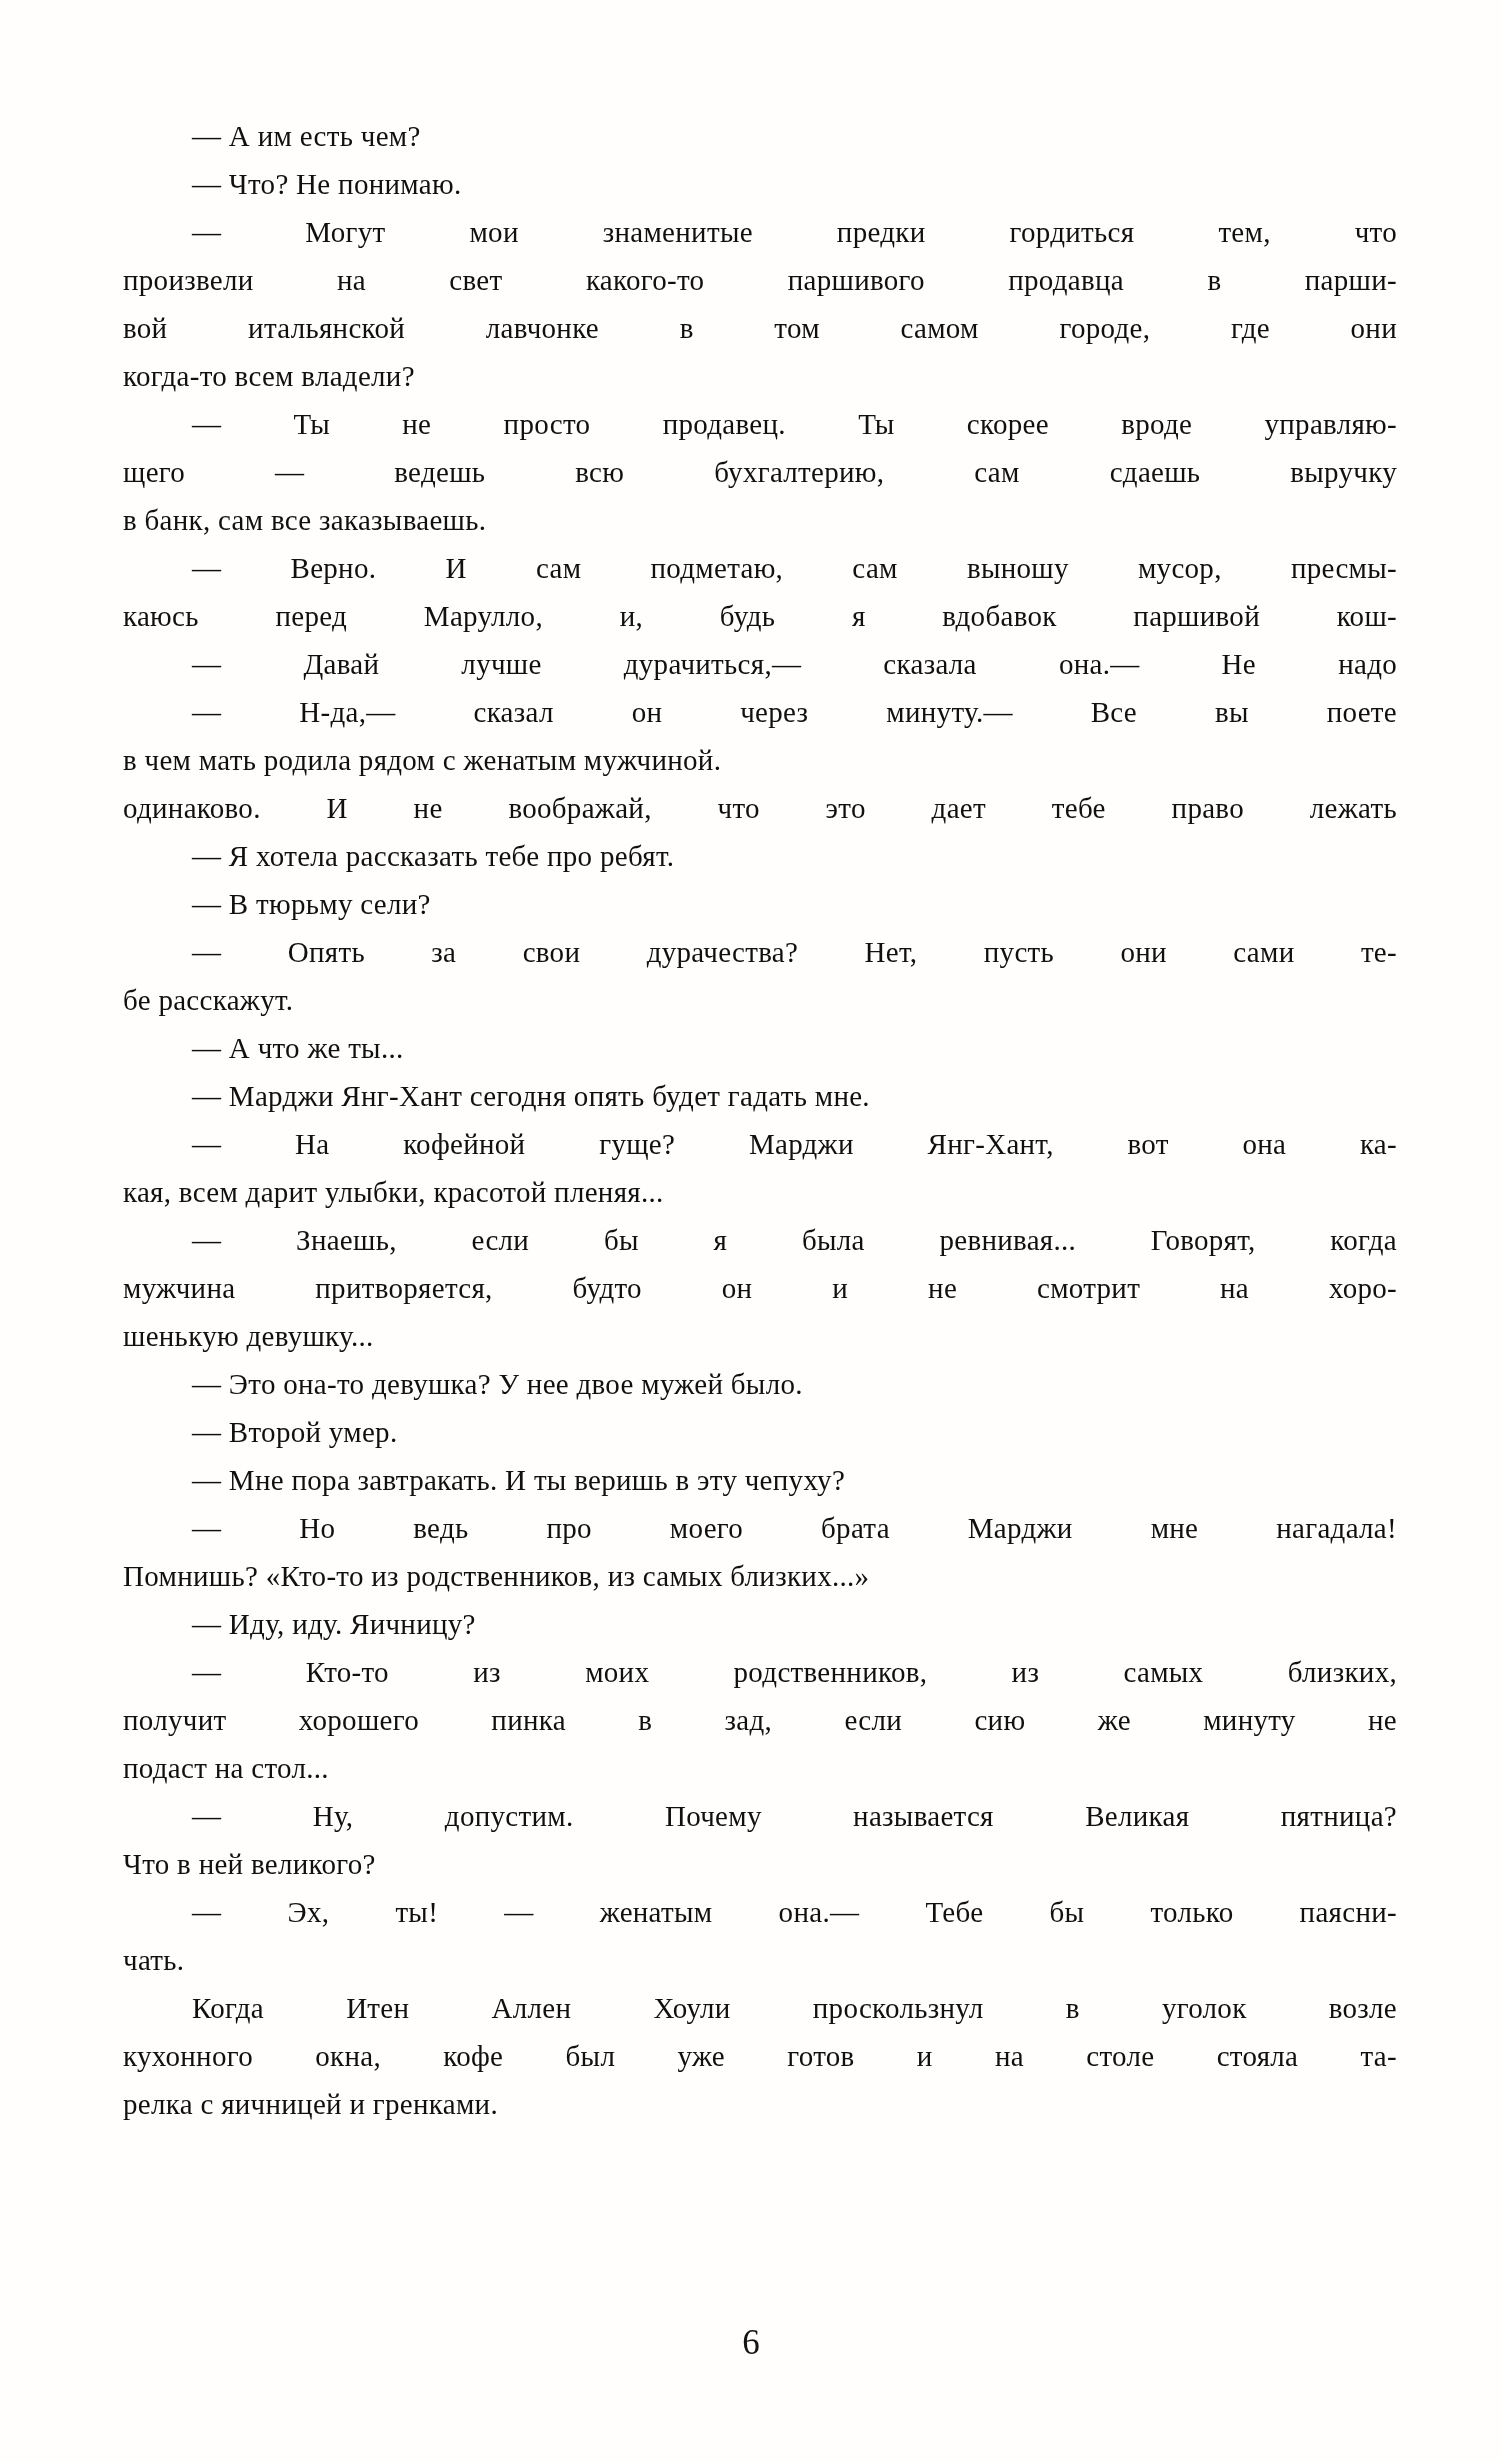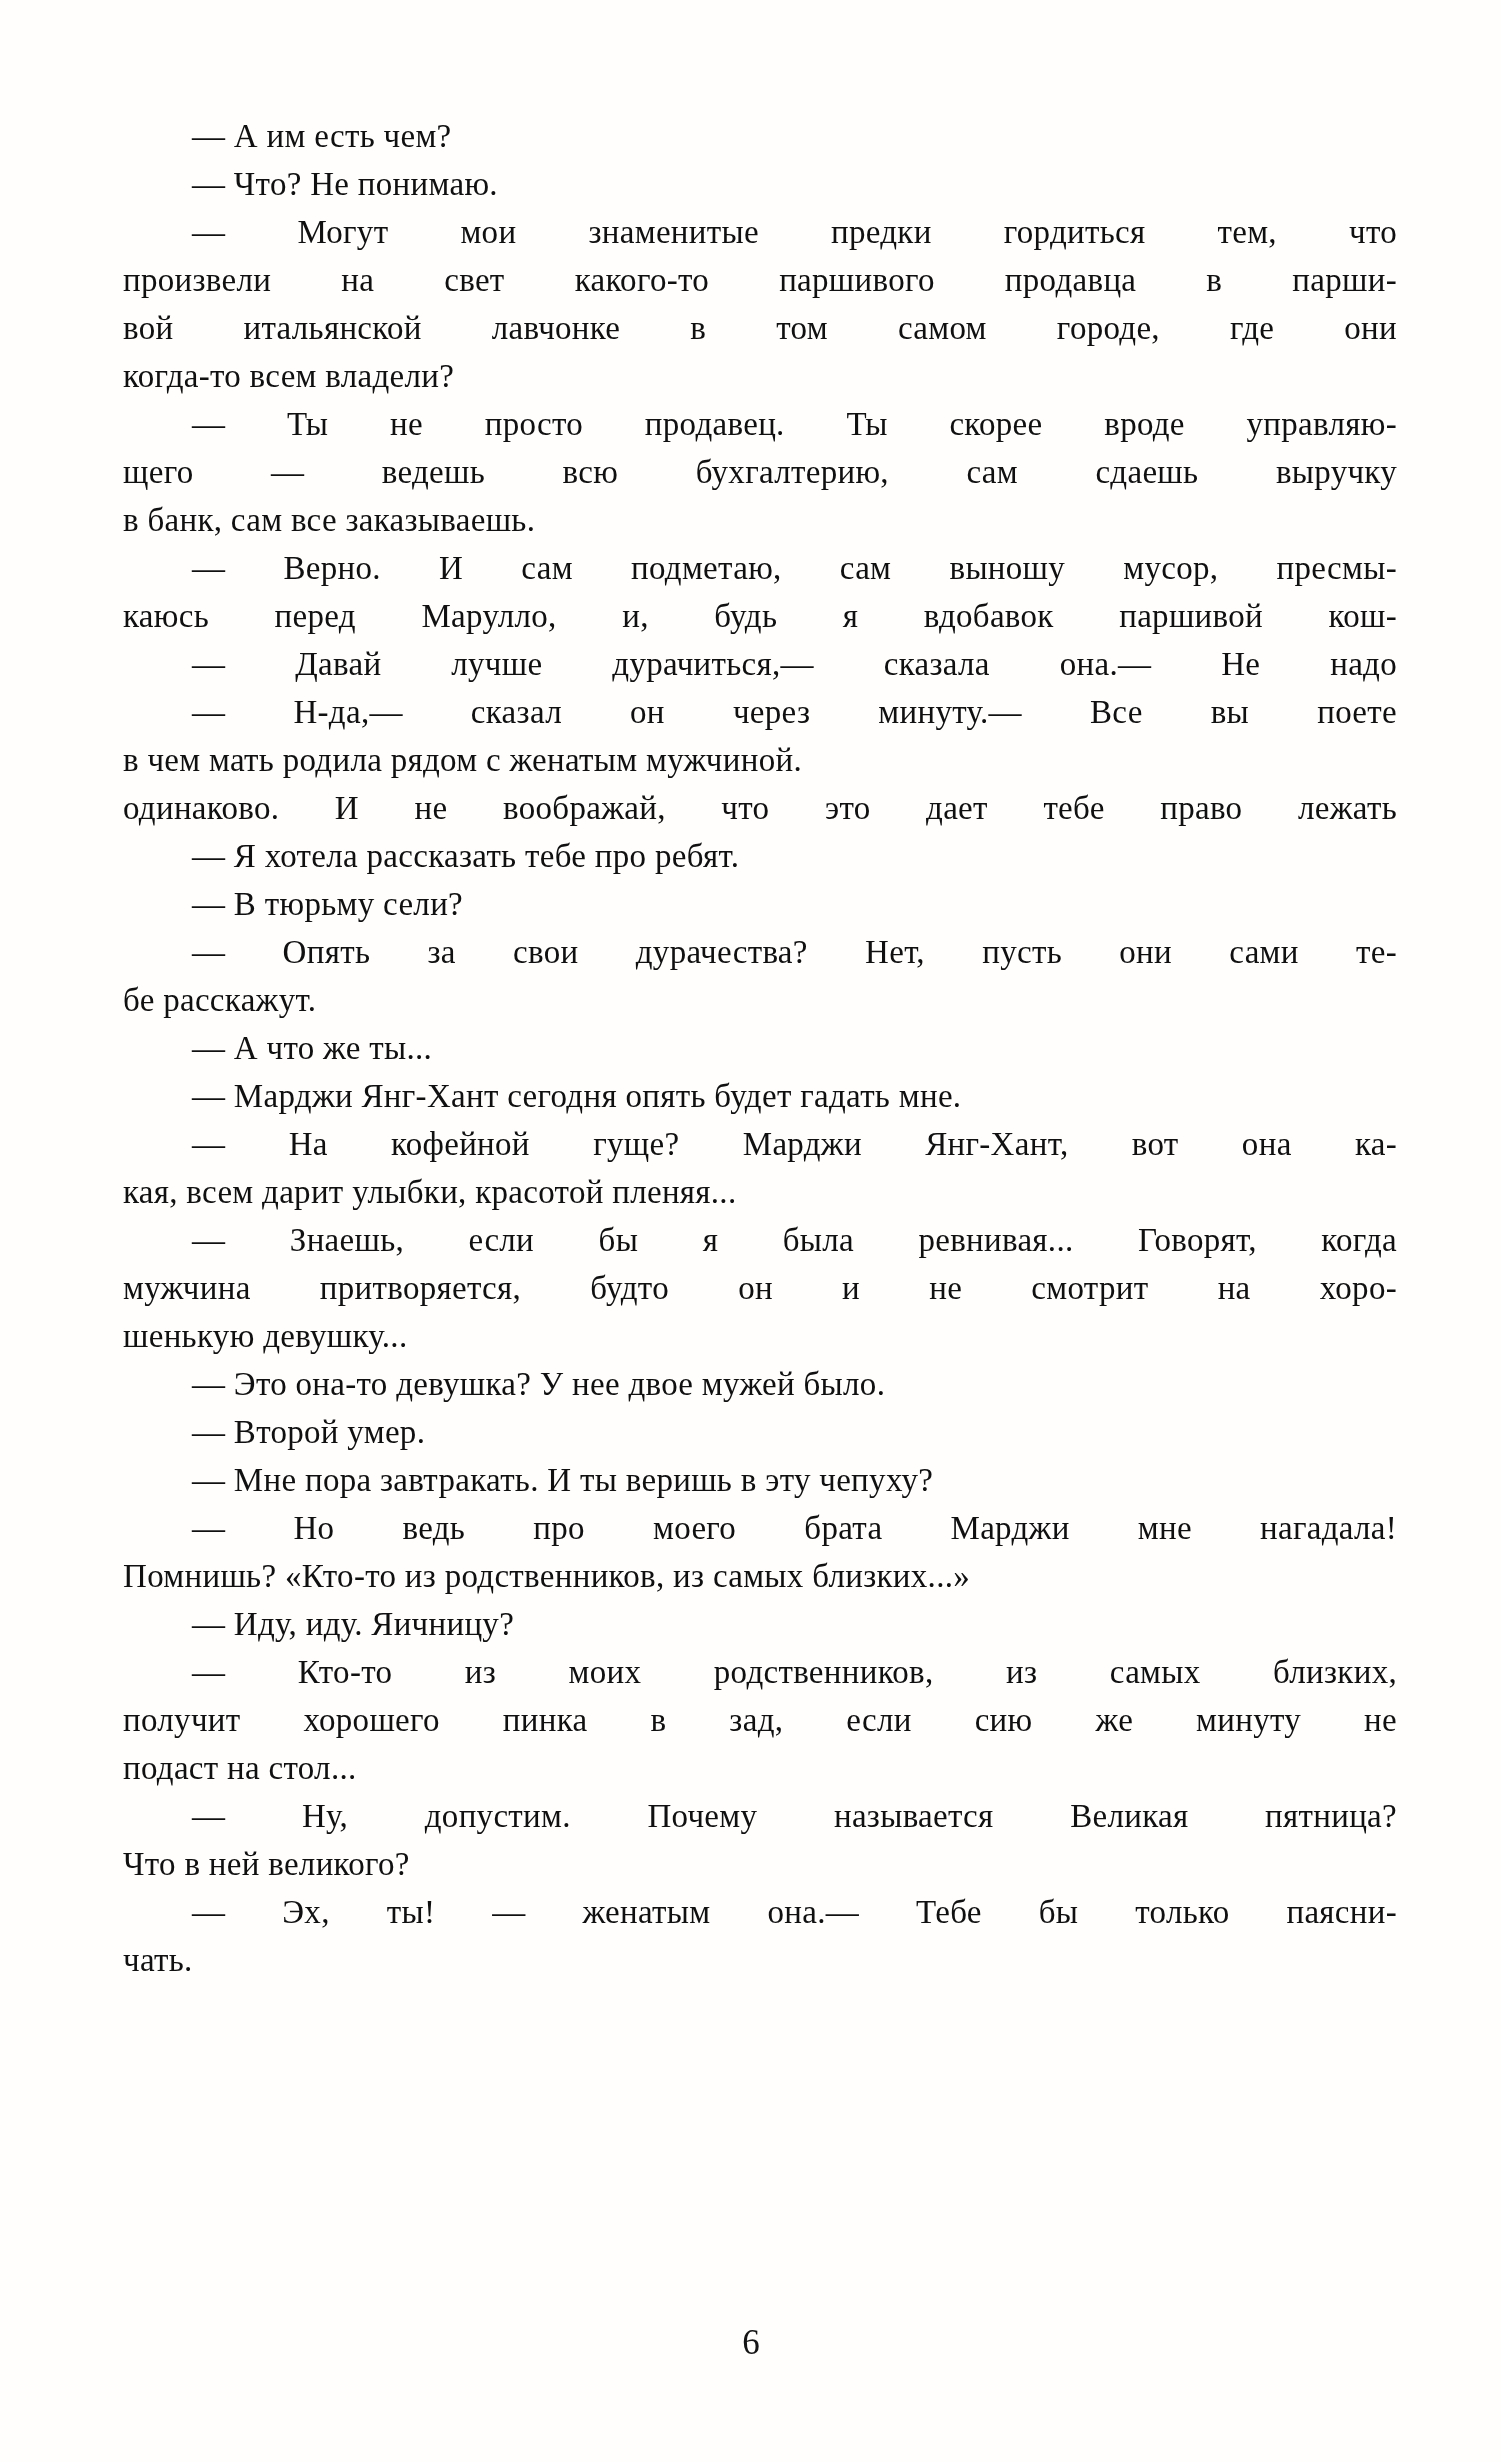--- a/index.html
+++ b/index.html
@@ -14,21 +14,21 @@
     background: #fffefd;
     overflow: hidden;
     font-family: "Liberation Serif", "DejaVu Serif", serif;
     color: #101010;
   }
   .text-block {
     position: absolute;
     left: 123px;
     top: 112px;
     width: 1274px;
-    font-size: 33px;
+    font-size: 29px;
     line-height: 48px;
     letter-spacing: 0.3px;
   }
   .para {
     margin: 0;
     padding: 0;
   }
   .line {
     text-align: justify;
     text-align-last: justify;
@@ -133,16 +133,21 @@
         <div class="line last">подаст на стол...</div>
       </div>
       <div class="para">
         <div class="line first">— Ну, допустим. Почему называется Великая пятница?</div>
         <div class="line last">Что в ней великого?</div>
       </div>
       <div class="para">
         <div class="line first">— Эх, ты! — женатым она.— Тебе бы только паясни-</div>
         <div class="line last">чать.</div>
       </div>
+      <div class="para">
+        <div class="line first">Когда Итен Аллен Хоули проскользнул в уголок возле</div>
+        <div class="line">кухонного окна, кофе был уже готов и на столе стояла та-</div>
+        <div class="line last">релка с яичницей и гренками.</div>
+      </div>
     </div>
   <div class="page-number">6</div>
 </div>
 
 
 </body></html>

